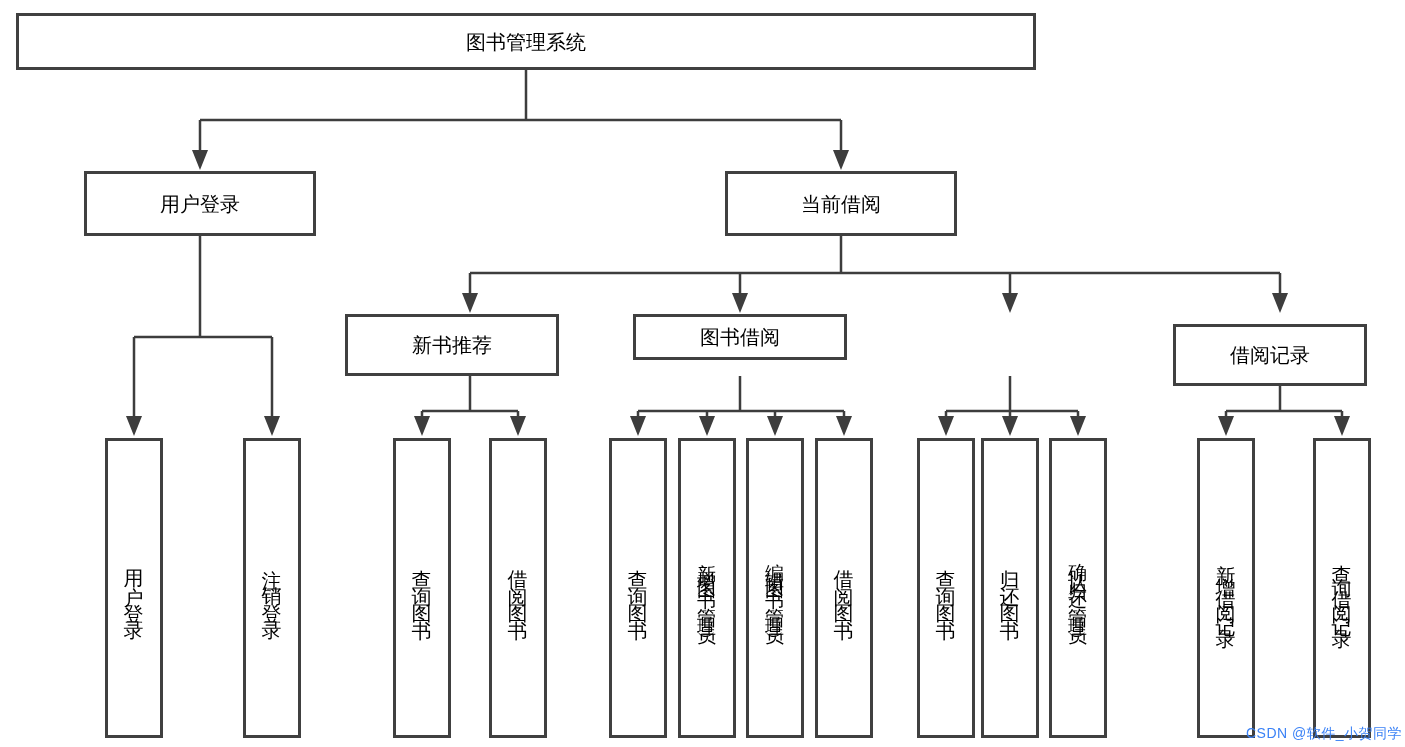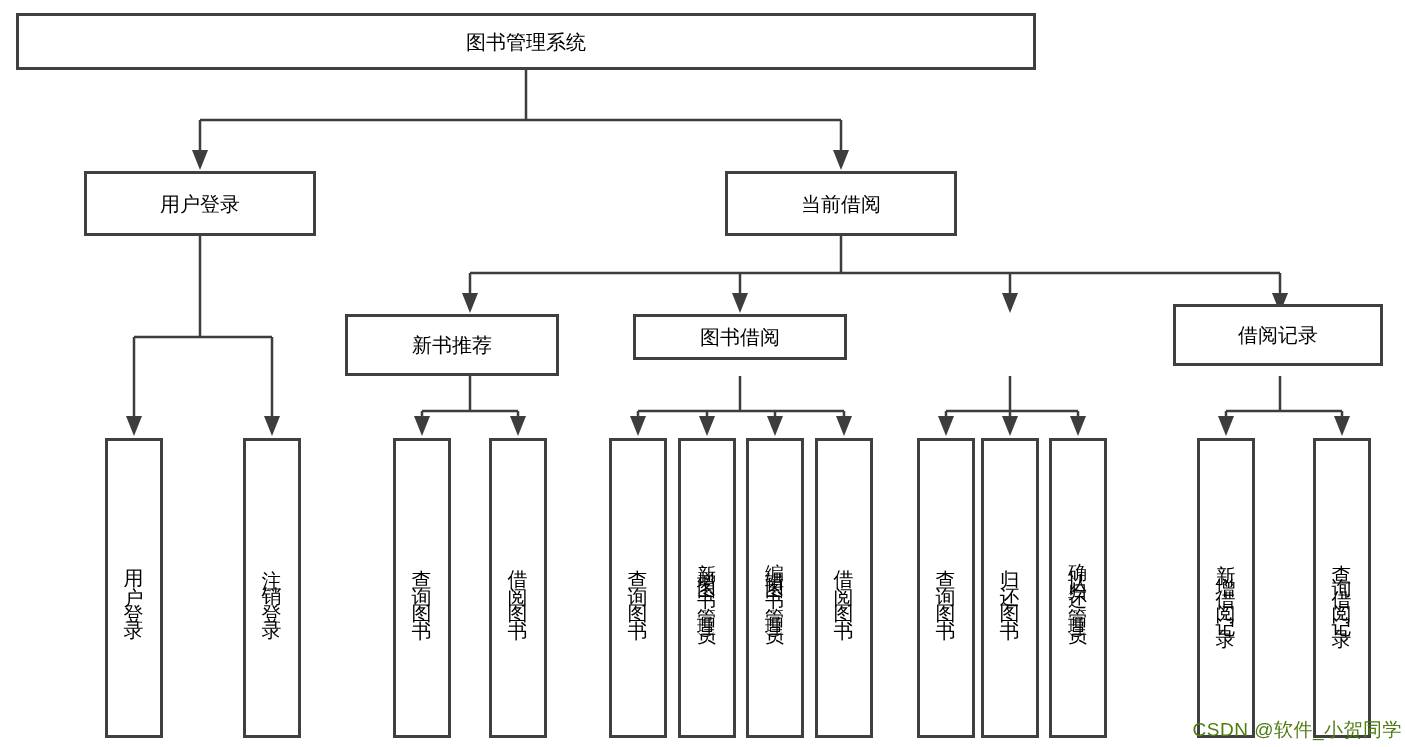--- a/index.html
+++ b/index.html
@@ -31,22 +31,22 @@
     white-space:nowrap;
   }
   .ls-short span{letter-spacing:17px;}
   .ls-med   span{letter-spacing:13px;}
   .ls-long  span{letter-spacing:9px;font-size:19px;}
   .watermark{
     position:absolute;
     right:3px;
     bottom:4px;
     z-index:6;
-    color:#4d7c0f;
-    font-size:19px;
+    color:#3b82f6;
+    font-size:14px;
     letter-spacing:0.5px;
     font-family:"Liberation Sans", sans-serif;
   }
 </style>
 </head>
 <body>
 
 <div id="canvas">
 
   <svg id="wires" width="1405" height="747" viewBox="0 0 1405 747">
@@ -98,21 +98,21 @@
   <div class="node" style="left:725px;top:171px;width:232px;height:65px">
     <span>当前借阅</span>
   </div>
 
   <div class="node" style="left:345px;top:314px;width:214px;height:62px">
     <span>新书推荐</span>
   </div>
   <div class="node" style="left:633px;top:314px;width:214px;height:46px">
     <span>图书借阅</span>
   </div>
-  <div class="node" style="left:1173px;top:304px;width:210px;height:62px">
+  <div class="node" style="left:1173px;top:324px;width:194px;height:62px">
     <span>借阅记录</span>
   </div>
 
   <div class="node v ls-short" style="left:105px;top:438px;width:58px;height:300px">
     <span>用户登录</span>
   </div>
   <div class="node v ls-short" style="left:243px;top:438px;width:58px;height:300px">
     <span>注销登录</span>
   </div>
 

